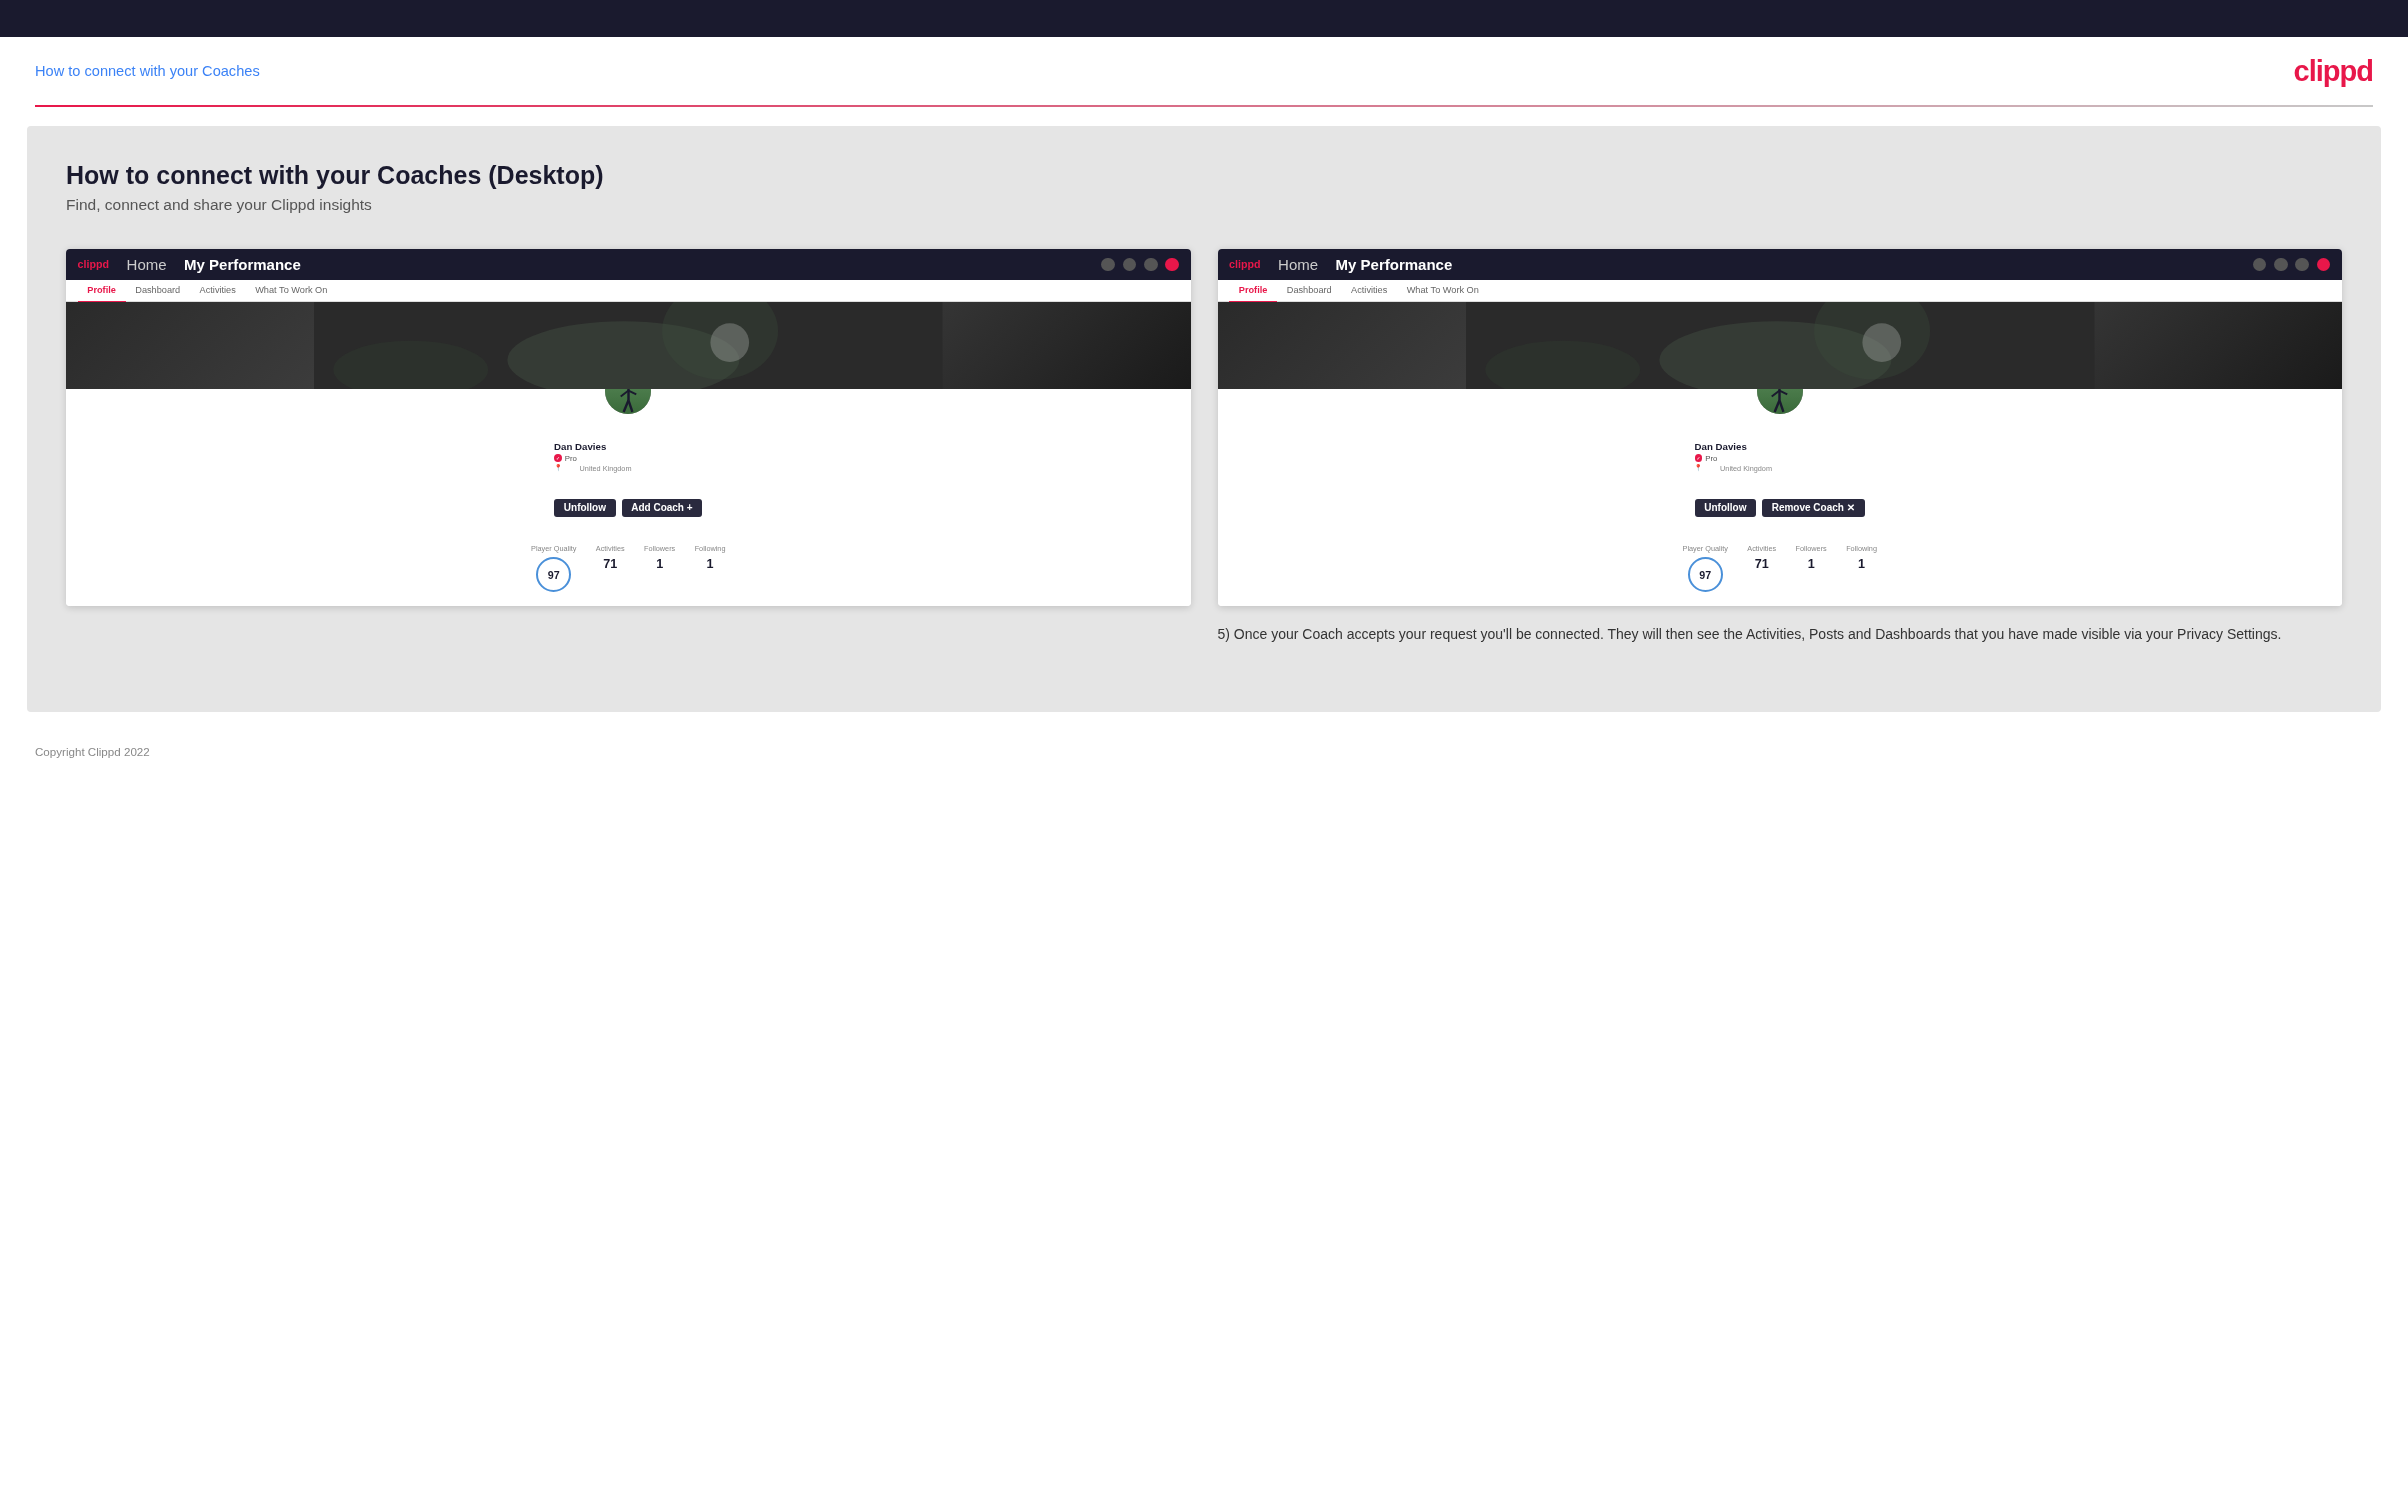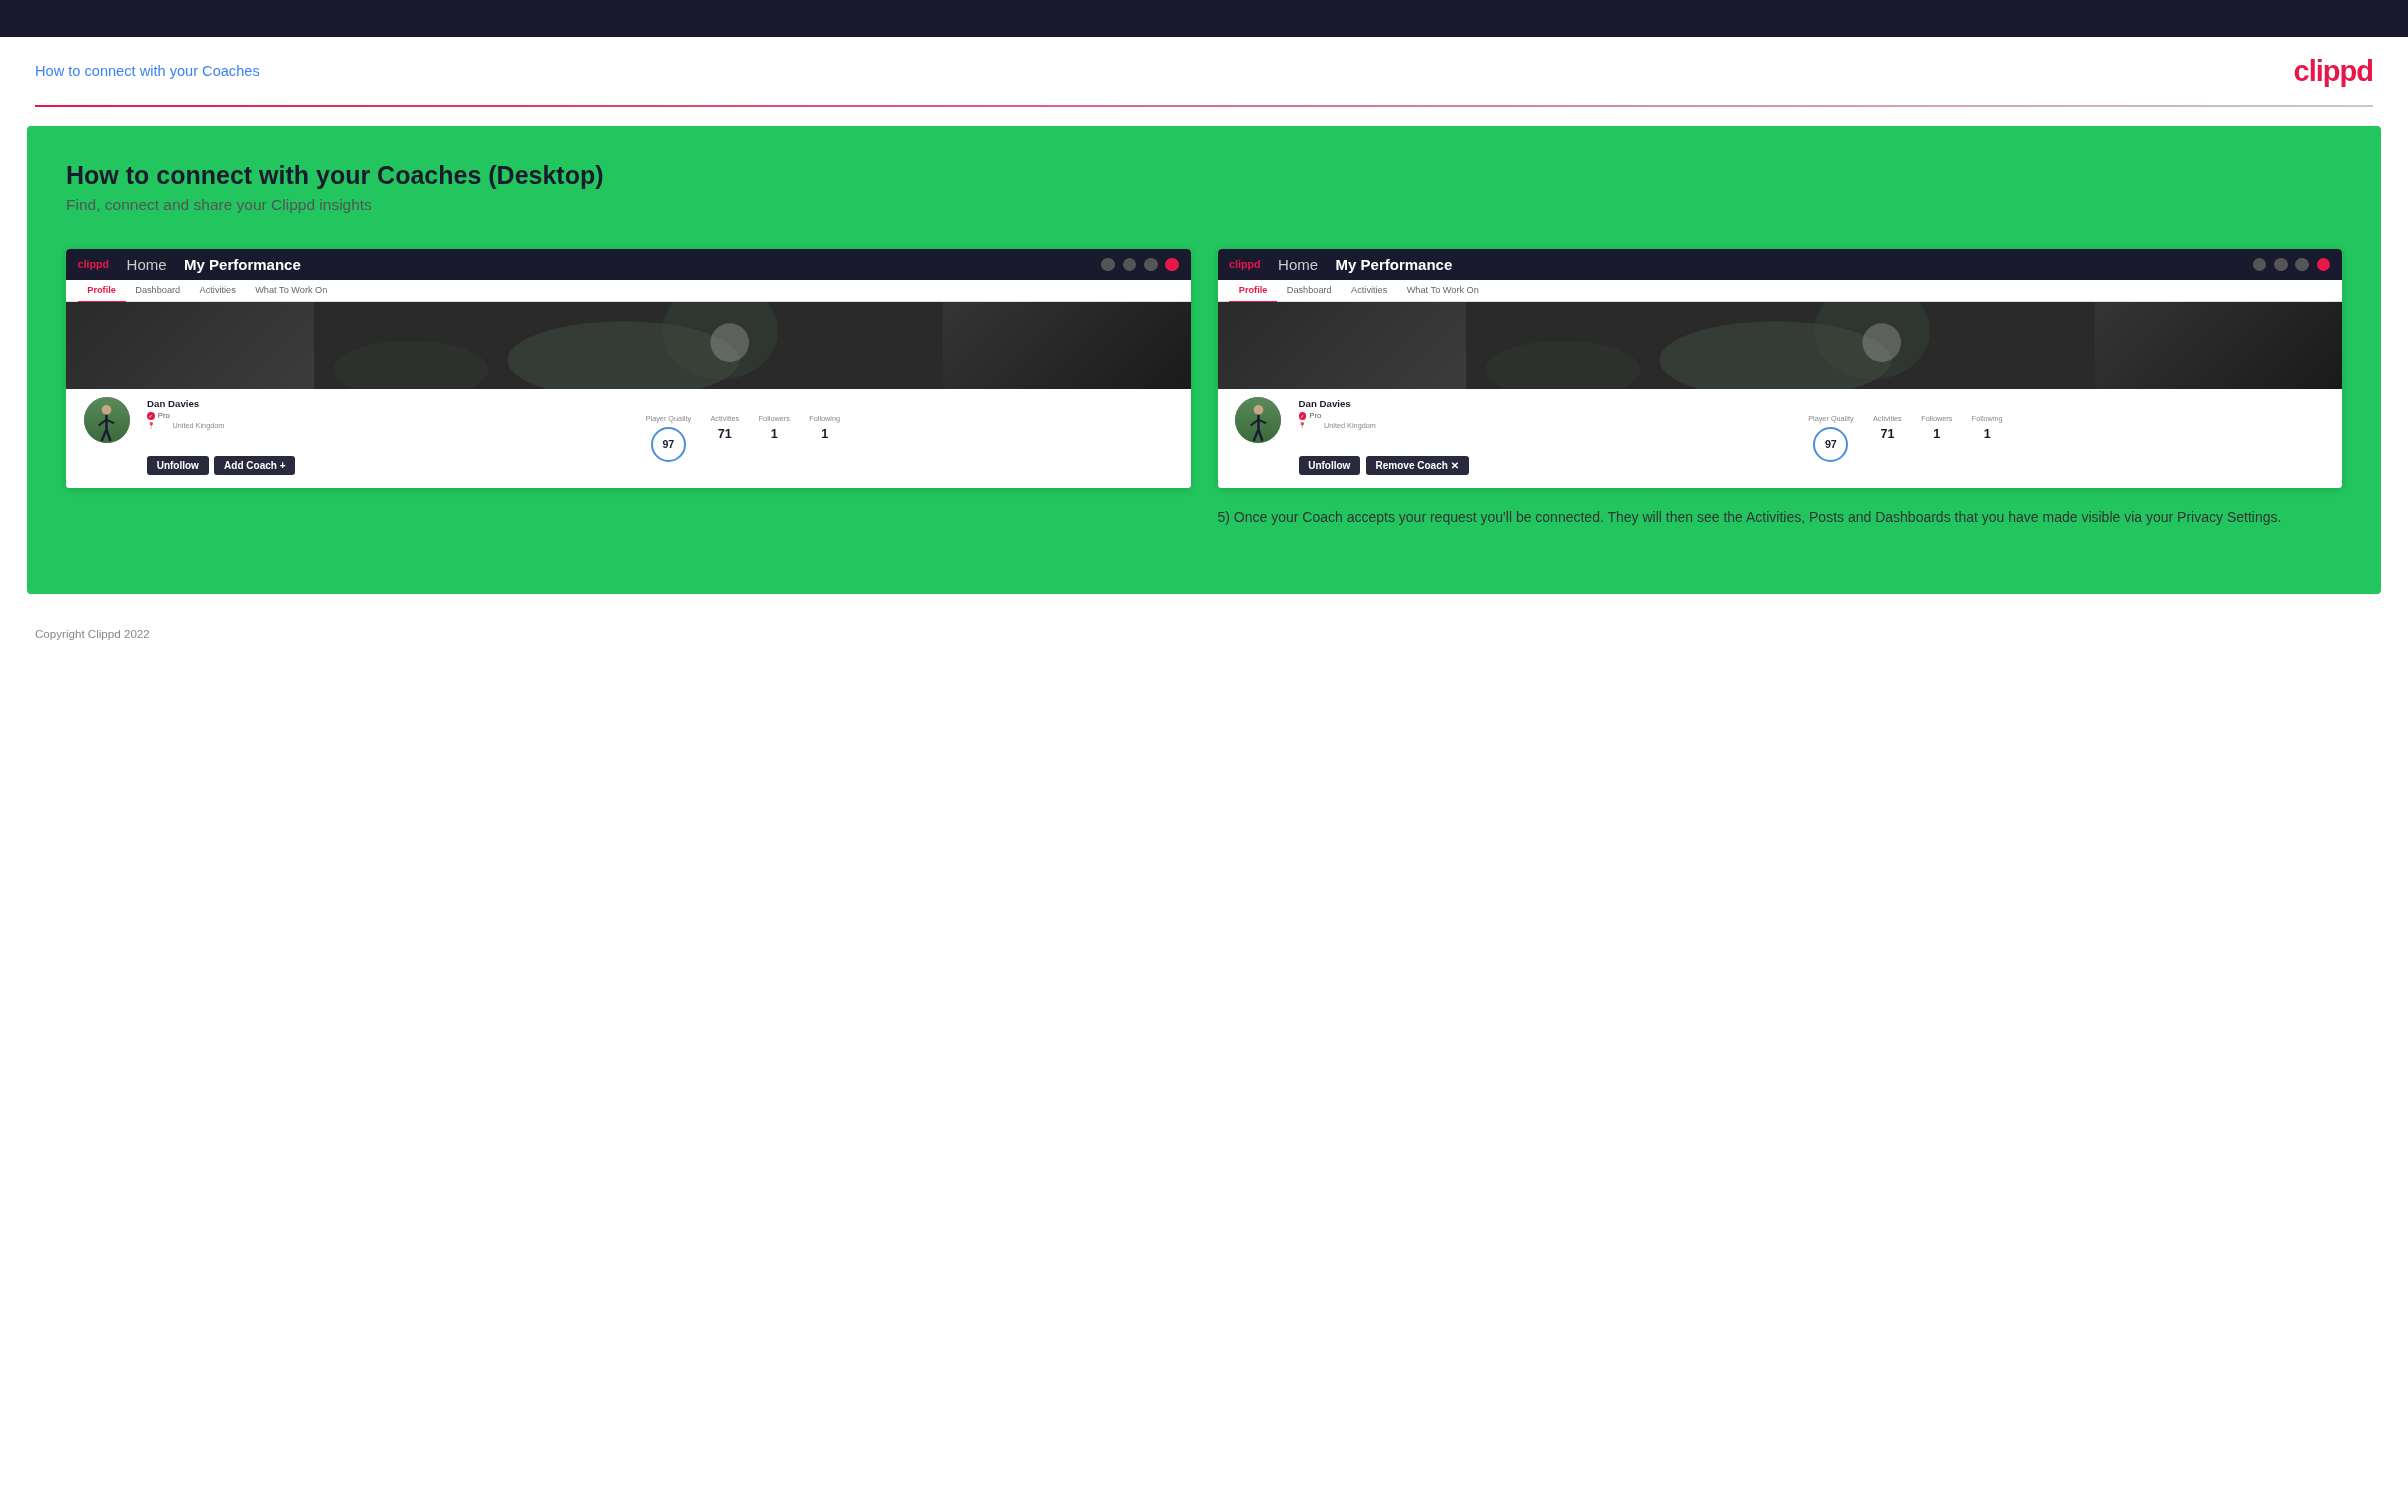--- a/index.html
+++ b/index.html
@@ -36,21 +36,21 @@
 
     
     .header-divider {
       height: 1.9px;
       background: linear-gradient(to right, #e8174a, #c8c8c8);
       margin: 0 35px;
     }
 
     
     .main-content {
-      background: #22c55e;
+      background: #e5e5e5;
       margin: 19.4px 27px;
       padding: 35px 39px 39px;
       border-radius: 3.9px;
     }
 
     .page-heading {
       font-size: 25px;
       font-weight: 700;
       color: #1a1a2e;
       margin-bottom: 5.8px;
@@ -154,20 +154,21 @@
       height: 100%;
     }
 
     
     .mock-profile-section {
       padding: 0 15.5px 13.6px;
       background: #fff;
       display: flex;
       align-items: center;
       gap: 15.5px;
+      flex-direction: column;
     }
     .mock-avatar-wrap {
       margin-top: -23px;
       flex-shrink: 0;
     }
     .mock-avatar {
       width: 50px;
       height: 50px;
       border-radius: 50%;
       background: #888;

